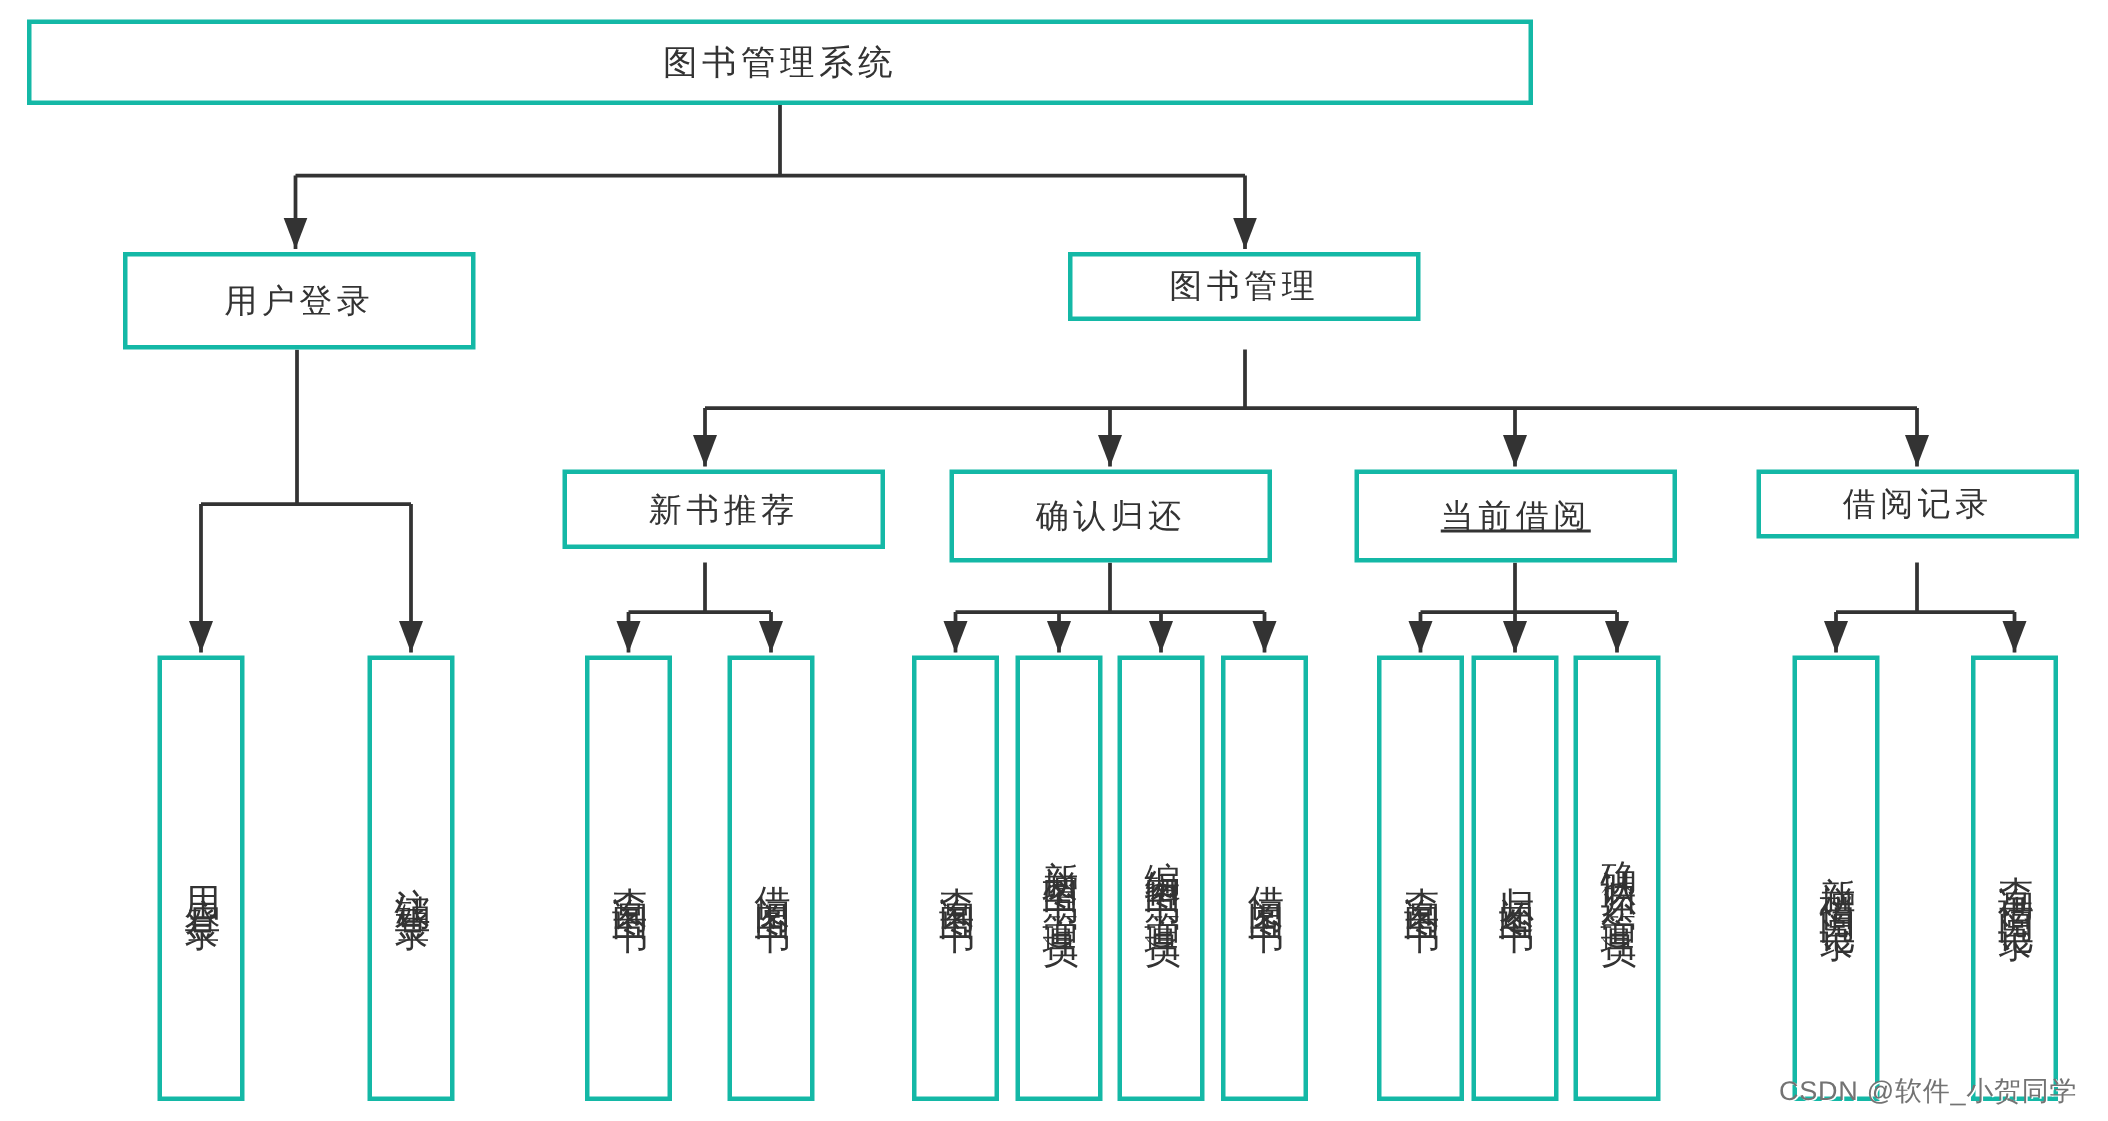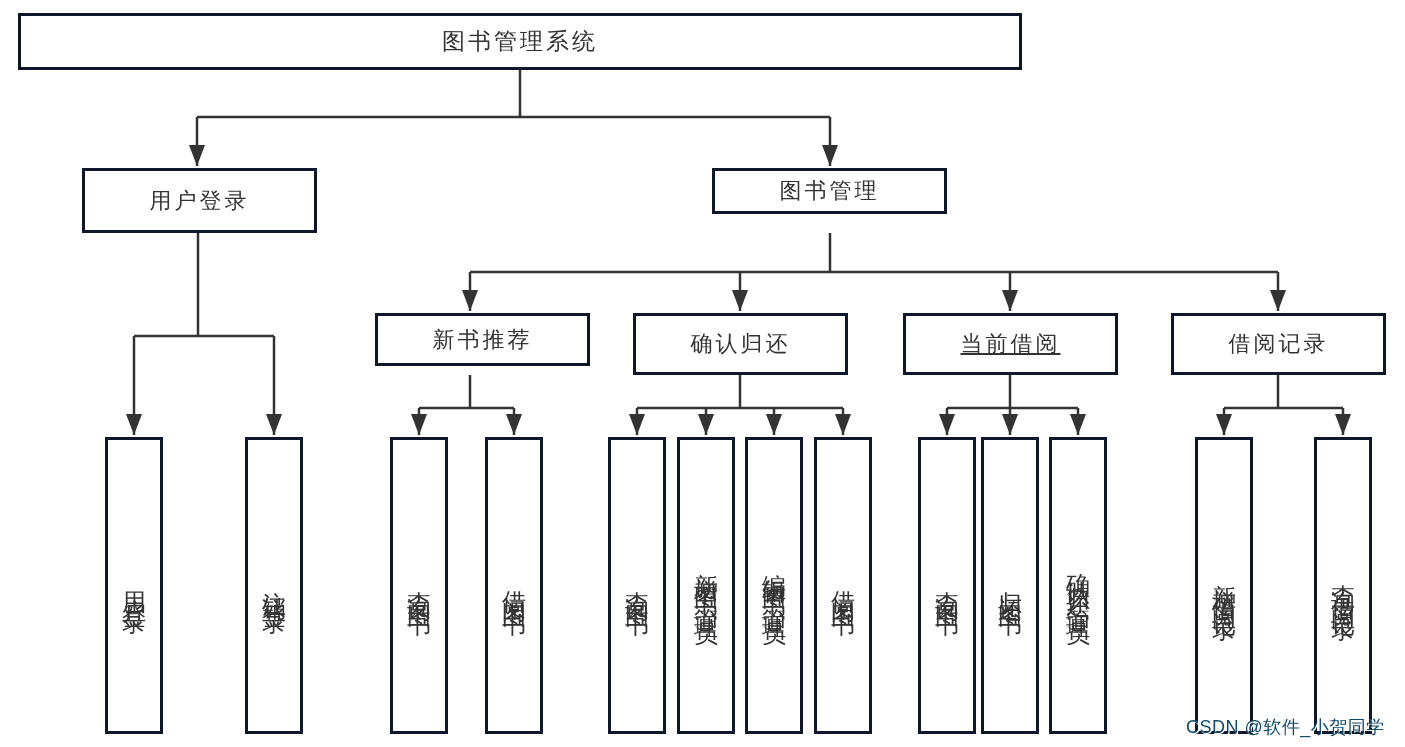--- a/index.html
+++ b/index.html
@@ -17,21 +17,21 @@
   }
   #connectors {
     position: absolute;
     left: 0;
     top: 0;
   }
   .box, .leaf {
     position: absolute;
     box-sizing: border-box;
     background: #ffffff;
-    border: 3px solid #0f172a;
+    border: 3px solid #14b8a6;
     color: #333333;
     display: flex;
     align-items: center;
     justify-content: center;
     text-align: center;
     line-height: 1;
   }
   .box {
     font-size: 22px;
     letter-spacing: 3px;
@@ -47,21 +47,21 @@
     text-orientation: mixed;
     font-size: 24px;
     letter-spacing: 7px;
   }
   #watermark {
     position: absolute;
     left: 1186px;
     top: 715px;
     font-size: 18px;
     letter-spacing: 0.5px;
-    color: #0c4a6e;
+    color: #737373;
     text-shadow: 1px 1px 0 #ffffff;
     white-space: nowrap;
     z-index: 5;
   }
 </style>
 </head>
 <body>
 
 <div id="stage">
 
@@ -116,21 +116,21 @@
   </svg>
 
   <div class="box root" style="left:18px; top:13px; width:1004px; height:57px;">图书管理系统</div>
 
   <div class="box" style="left:82px; top:168px; width:235px; height:65px;">用户登录</div>
   <div class="box" style="left:712px; top:168px; width:235px; height:46px;">图书管理</div>
 
   <div class="box" style="left:363px; top:313px; width:215px; height:53px;margin-left:12px;">新书推荐</div>
   <div class="box" style="left:633px; top:313px; width:215px; height:62px;">确认归还</div>
   <div class="box" style="left:903px; top:313px; width:215px; height:62px;text-decoration:underline;">当前借阅</div>
-  <div class="box" style="left:1171px; top:313px; width:215px; height:62px;">借阅记录</div>
+  <div class="box" style="left:1171px; top:313px; width:215px; height:46px;">借阅记录</div>
 
   <div class="leaf" style="left:105px;">用户登录</div>
   <div class="leaf" style="left:245px;">注销登录</div>
 
   <div class="leaf" style="left:390px;">查询图书</div>
   <div class="leaf" style="left:485px;">借阅图书</div>
 
   <div class="leaf" style="left:608px;">查询图书</div>
   <div class="leaf" style="left:677px;">新增图书（管理员）</div>
   <div class="leaf" style="left:745px;">编辑图书（管理员）</div>

